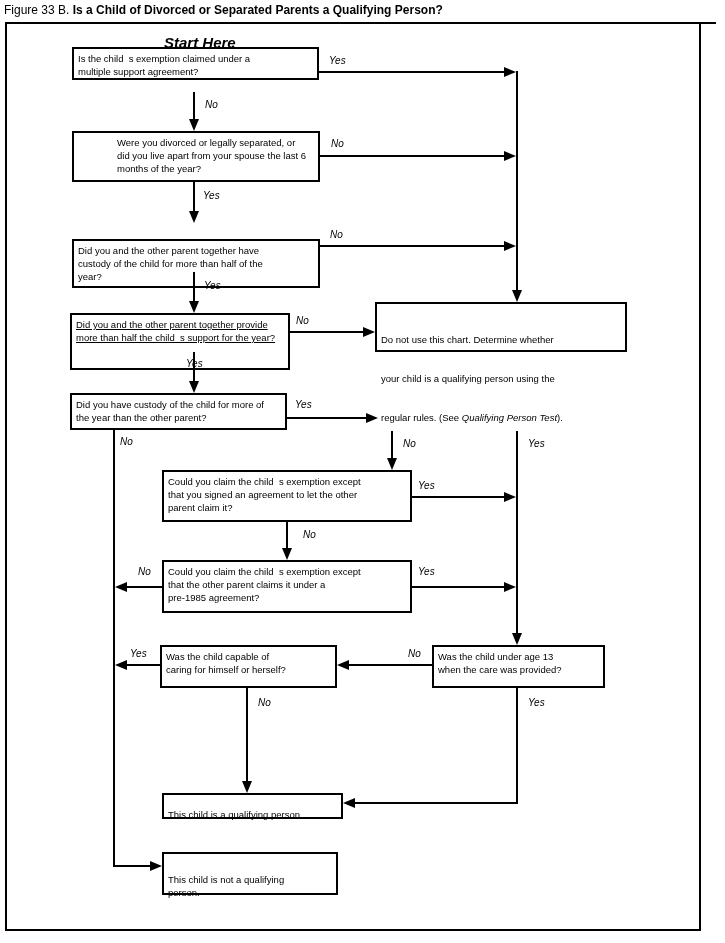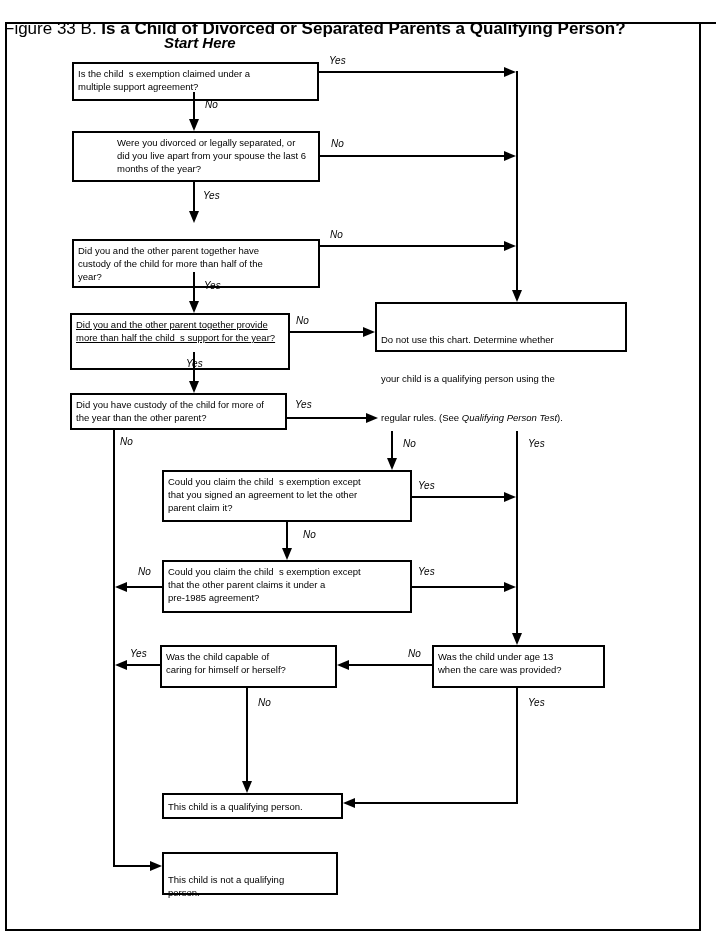--- a/index.html
+++ b/index.html
@@ -1,18 +1,18 @@
 <!DOCTYPE html>
 <html><head>
 <meta charset="utf-8">
 <style>
   html,body{margin:0;padding:0;background:#ffffff;}
   #stage{position:relative;width:725px;height:943px;background:#fff;
          font-family:"Liberation Sans",sans-serif;color:#000;overflow:hidden;}
-  #title{position:absolute;left:4px;top:19px;font-size:17px;white-space:pre;}
+  #title{position:absolute;left:4px;top:3px;font-size:12px;white-space:pre;}
   #title .bold{font-weight:bold;}
   .start{position:absolute;font-size:15px;font-weight:bold;font-style:italic;}
   .frame{position:absolute;border:2px solid #000;}
   .node{position:absolute;border:2px solid #000;background:#fff;box-sizing:border-box;
         font-size:9.5px;line-height:13px;padding:3px 4px;white-space:pre;}
   .nodeline{white-space:pre;}
   .it{font-style:italic;}
   .lbl{position:absolute;font-size:10px;font-style:italic;line-height:11px;}
   .ln{position:absolute;background:#000;}
   .arr{position:absolute;width:0;height:0;}
@@ -25,21 +25,21 @@
 
 <div id="stage">
 
   <div id="title"><span>Figure 33 B. </span><span class="bold">Is a Child of Divorced or Separated Parents a Qualifying Person?</span></div>
 
   <div class="frame" style="left:5px;top:22px;width:692px;height:905px;"></div>
   <div class="ln" style="left:697px;top:22px;width:19px;height:2px;"></div>
 
   <div class="start" style="left:164px;top:34px;">Start Here</div>
 
-  <div class="node" style="left:72px;top:62px;width:247px;height:39px;">Is the child  s exemption claimed under a
+  <div class="node" style="left:72px;top:47px;width:247px;height:33px;">Is the child  s exemption claimed under a
 multiple support agreement?</div>
   <div class="node" style="left:72px;top:131px;width:248px;height:51px;padding-left:43px;">Were you divorced or legally separated, or
 did you live apart from your spouse the last 6
 months of the year?</div>
   <div class="node" style="left:72px;top:223px;width:248px;height:49px;margin-top:16px;">Did you and the other parent together have
 custody of the child for more than half of the
 year?</div>
   <div class="node" style="left:70px;top:313px;width:220px;height:57px;text-decoration:underline;">Did you and the other parent together provide
 more than half the child  s support for the year?</div>
 
@@ -54,21 +54,21 @@
   <div class="node" style="left:162px;top:470px;width:250px;height:52px;">Could you claim the child  s exemption except
 that you signed an agreement to let the other
 parent claim it?</div>
   <div class="node" style="left:162px;top:560px;width:250px;height:53px;">Could you claim the child  s exemption except
 that the other parent claims it under a
 pre-1985 agreement?</div>
   <div class="node" style="left:432px;top:645px;width:173px;height:43px;">Was the child under age 13
 when the care was provided?</div>
   <div class="node" style="left:160px;top:645px;width:177px;height:43px;">Was the child capable of
 caring for himself or herself?</div>
-  <div class="node" style="left:162px;top:793px;width:181px;height:26px;padding-top:5px;">This child is a qualifying person.</div>
+  <div class="node" style="left:162px;top:793px;width:181px;height:26px;padding-top:13px;">This child is a qualifying person.</div>
   <div class="node" style="left:162px;top:852px;width:176px;height:43px;padding-top:19px;">This child is not a qualifying
 person.</div>
 
   <div class="lbl" style="left:329px;top:55px;">Yes</div>
   <div class="lbl" style="left:205px;top:99px;">No</div>
   <div class="lbl" style="left:331px;top:138px;">No</div>
   <div class="lbl" style="left:203px;top:190px;">Yes</div>
   <div class="lbl" style="left:330px;top:229px;">No</div>
   <div class="lbl" style="left:204px;top:280px;">Yes</div>
   <div class="lbl" style="left:296px;top:315px;">No</div>

